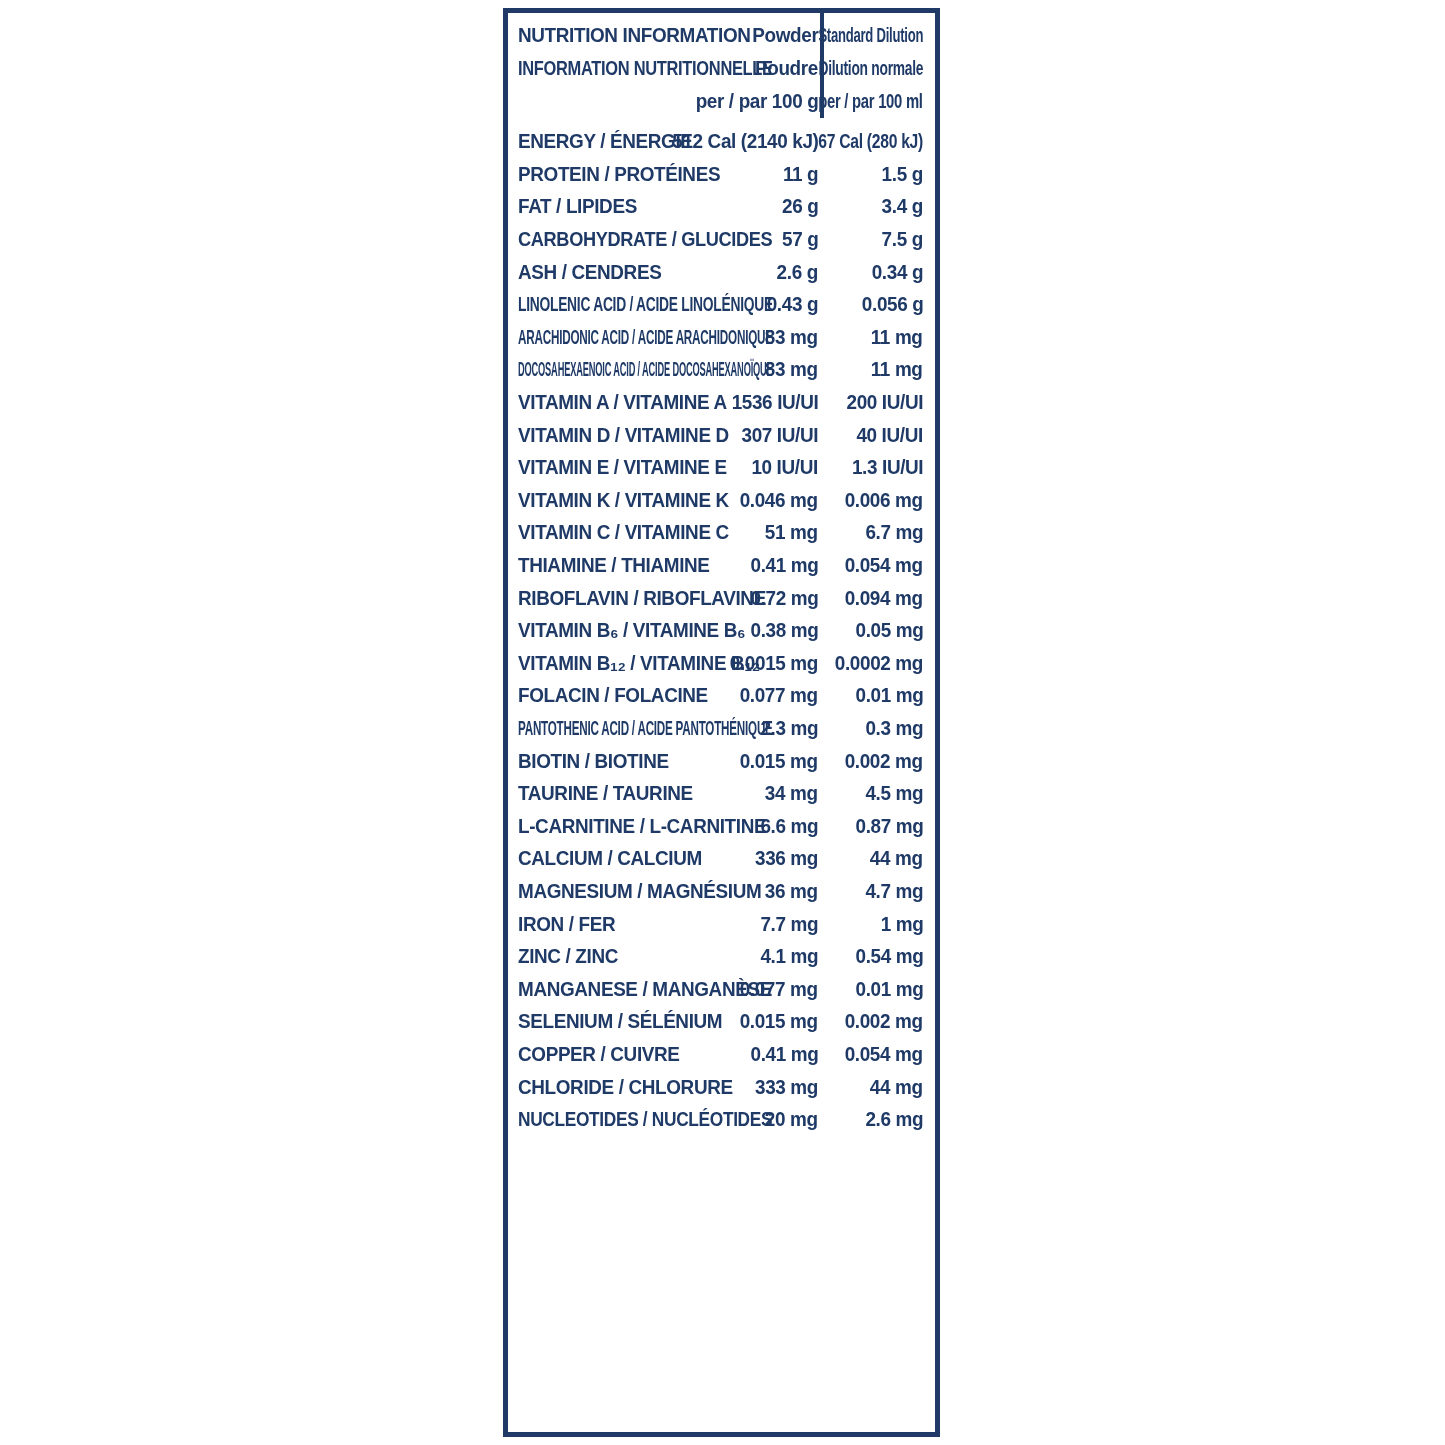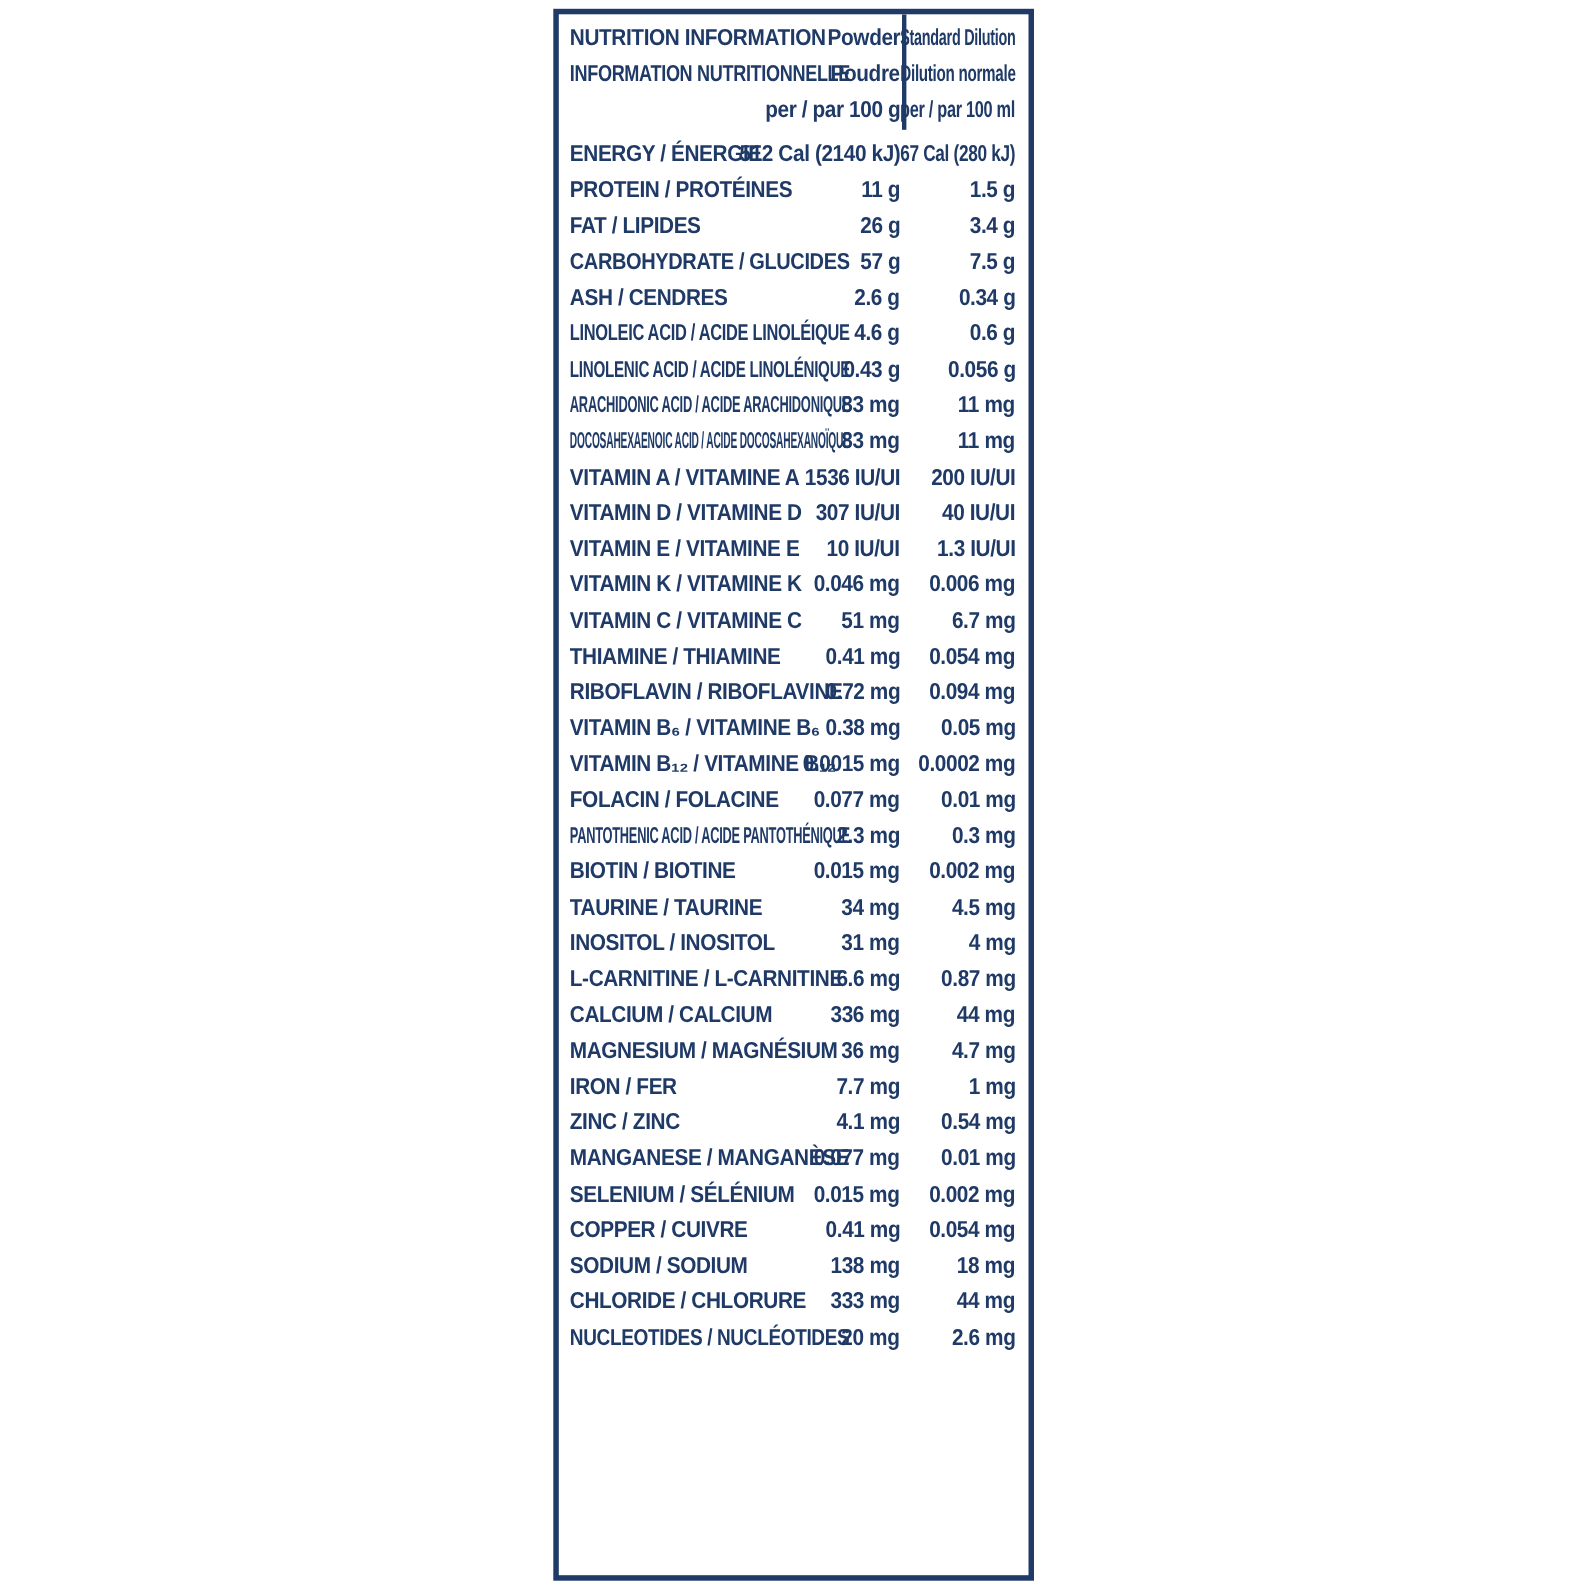--- a/index.html
+++ b/index.html
@@ -150,31 +150,20 @@
           <span class="fit fit-left" style="transform: translateY(-50%) scaleX(0.9);">ASH / CENDRES</span>
         </div>
         <div class="cell cell-powder">
           <span class="fit fit-right" style="transform: translateY(-50%) scaleX(0.9);">2.6 g</span>
         </div>
         <div class="cell cell-dilution">
           <span class="fit fit-right" style="transform: translateY(-50%) scaleX(0.9);">0.34 g</span>
         </div>
       </div>
 
-      <div class="row">
-        <div class="cell cell-label">
-          <span class="fit fit-left" style="transform: translateY(-50%) scaleX(0.711297);">LINOLEIC ACID / ACIDE LINOLÉIQUE</span>
-        </div>
-        <div class="cell cell-powder">
-          <span class="fit fit-right" style="transform: translateY(-50%) scaleX(0.9);">4.6 g</span>
-        </div>
-        <div class="cell cell-dilution">
-          <span class="fit fit-right" style="transform: translateY(-50%) scaleX(0.9);">0.6 g</span>
-        </div>
-      </div>
 
       <div class="row">
         <div class="cell cell-label">
           <span class="fit fit-left" style="transform: translateY(-50%) scaleX(0.658065);">LINOLENIC ACID / ACIDE LINOLÉNIQUE</span>
         </div>
         <div class="cell cell-powder">
           <span class="fit fit-right" style="transform: translateY(-50%) scaleX(0.9);">0.43 g</span>
         </div>
         <div class="cell cell-dilution">
           <span class="fit fit-right" style="transform: translateY(-50%) scaleX(0.9);">0.056 g</span>
@@ -356,31 +345,20 @@
           <span class="fit fit-left" style="transform: translateY(-50%) scaleX(0.9);">TAURINE / TAURINE</span>
         </div>
         <div class="cell cell-powder">
           <span class="fit fit-right" style="transform: translateY(-50%) scaleX(0.9);">34 mg</span>
         </div>
         <div class="cell cell-dilution">
           <span class="fit fit-right" style="transform: translateY(-50%) scaleX(0.9);">4.5 mg</span>
         </div>
       </div>
 
-      <div class="row">
-        <div class="cell cell-label">
-          <span class="fit fit-left" style="transform: translateY(-50%) scaleX(0.9);">INOSITOL / INOSITOL</span>
-        </div>
-        <div class="cell cell-powder">
-          <span class="fit fit-right" style="transform: translateY(-50%) scaleX(0.9);">31 mg</span>
-        </div>
-        <div class="cell cell-dilution">
-          <span class="fit fit-right" style="transform: translateY(-50%) scaleX(0.9);">4 mg</span>
-        </div>
-      </div>
 
       <div class="row">
         <div class="cell cell-label">
           <span class="fit fit-left" style="transform: translateY(-50%) scaleX(0.9);">L-CARNITINE / L-CARNITINE</span>
         </div>
         <div class="cell cell-powder">
           <span class="fit fit-right" style="transform: translateY(-50%) scaleX(0.9);">6.6 mg</span>
         </div>
         <div class="cell cell-dilution">
           <span class="fit fit-right" style="transform: translateY(-50%) scaleX(0.9);">0.87 mg</span>
@@ -466,31 +444,20 @@
         </div>
         <div class="cell cell-powder">
           <span class="fit fit-right" style="transform: translateY(-50%) scaleX(0.9);">0.41 mg</span>
         </div>
         <div class="cell cell-dilution">
           <span class="fit fit-right" style="transform: translateY(-50%) scaleX(0.9);">0.054 mg</span>
         </div>
       </div>
 
 
-      <div class="row">
-        <div class="cell cell-label">
-          <span class="fit fit-left" style="transform: translateY(-50%) scaleX(0.9);">SODIUM / SODIUM</span>
-        </div>
-        <div class="cell cell-powder">
-          <span class="fit fit-right" style="transform: translateY(-50%) scaleX(0.9);">138 mg</span>
-        </div>
-        <div class="cell cell-dilution">
-          <span class="fit fit-right" style="transform: translateY(-50%) scaleX(0.9);">18 mg</span>
-        </div>
-      </div>
 
 
       <div class="row">
         <div class="cell cell-label">
           <span class="fit fit-left" style="transform: translateY(-50%) scaleX(0.9);">CHLORIDE / CHLORURE</span>
         </div>
         <div class="cell cell-powder">
           <span class="fit fit-right" style="transform: translateY(-50%) scaleX(0.9);">333 mg</span>
         </div>
         <div class="cell cell-dilution">

